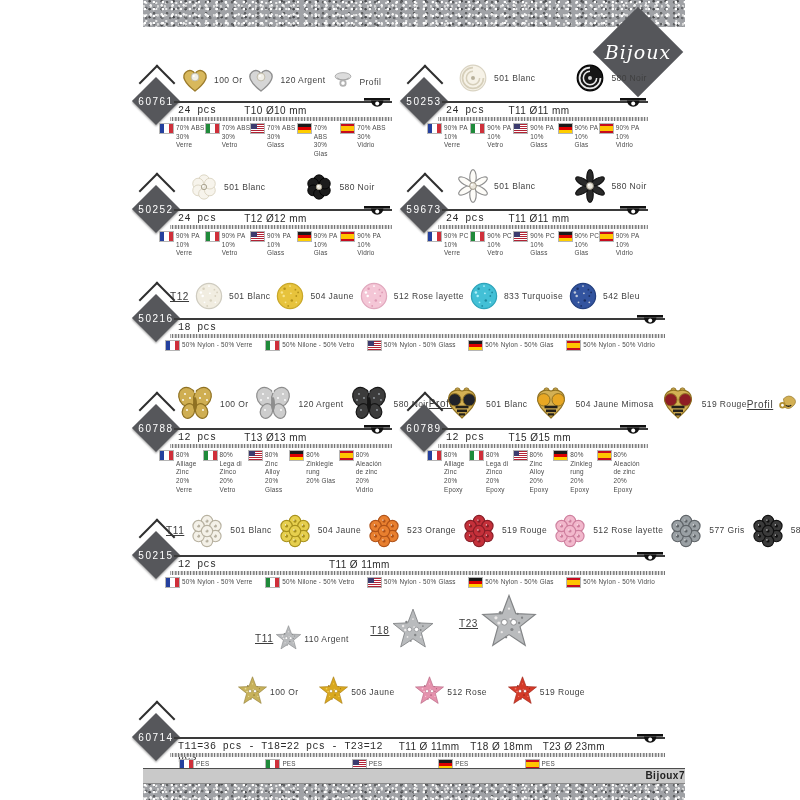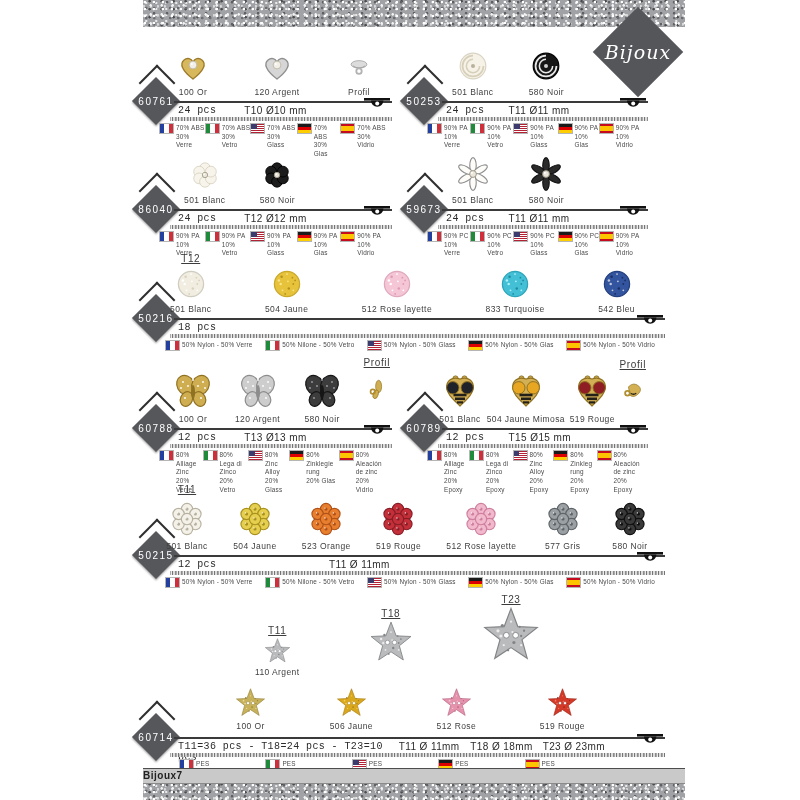--- a/index.html
+++ b/index.html
@@ -20,39 +20,39 @@
   .glitter-top{left:143px;top:0;width:542px;height:27px;}
   .glitter-bottom{left:143px;top:783px;width:542px;height:17px;}
   
   .brand{left:592px;top:6px;width:92px;height:92px;}
   .brand::before{content:"";position:absolute;left:14px;top:14px;width:64px;height:64px;
     background:#55565a;transform:rotate(45deg);}
   .brand span{position:absolute;inset:0;display:flex;align-items:center;justify-content:center;
     color:#fff;font-family:"DejaVu Serif",serif;font-style:italic;font-size:19px;letter-spacing:1px;}
   
   .footer-bar{left:143px;top:768px;width:542px;height:14px;background:#c9c9c9;
-    border-top:1px solid #4d4d4d;border-bottom:1px solid #8a8a8a;text-align:left;
+    border-top:1px solid #4d4d4d;border-bottom:1px solid #8a8a8a;text-align:right;
     font-size:10px;font-weight:bold;color:#222;line-height:13px;letter-spacing:.5px;}
   
   .sec{position:absolute;}
   .diamond{position:absolute;width:46px;height:46px;left:-7px;top:calc(var(--ry) - 23px);}
   .diamond::after{content:"";position:absolute;inset:6px;background:#56575b;transform:rotate(45deg);
     box-shadow:1px 1px 2px rgba(0,0,0,.35);}
   .diamond::before{content:"";position:absolute;left:11px;top:-8px;width:24px;height:24px;
     border-top:2px solid #2e2e2e;border-left:2px solid #2e2e2e;transform:rotate(45deg);}
   .diamond span{position:absolute;inset:0;z-index:2;display:flex;align-items:center;justify-content:center;
     color:#fff;font-size:10px;letter-spacing:1.5px;font-weight:400;}
   .products{position:absolute;left:0;right:0;top:0;height:calc(var(--ry) - 4px);
     display:flex;align-items:flex-end;justify-content:space-between;}
   .half .products{padding:0 18px 2px 36px;}
   .products.two{justify-content:flex-start;gap:34px;padding:0 0 2px 44px;}
   .products.four{padding:0 2px 2px 30px;}
   .full .products{padding:0 30px 2px 30px;}
   .sec7 .products{padding:0 14px 2px 26px;}
-  .product{display:flex;flex-direction:column;align-items:center;gap:2px;}
+  .product{display:flex;flex-direction:row;align-items:center;gap:2px;}
   .ptag{font-size:10px;color:#3c3c3c;letter-spacing:.6px;min-height:10px;text-decoration:underline;}
   .plabel{font-size:8.5px;color:#3f3f3f;letter-spacing:.4px;white-space:nowrap;min-height:10px;}
   .art{display:flex;align-items:flex-end;justify-content:center;}
   .rule{position:absolute;top:var(--ry);left:34px;right:0;height:2px;background:#3a3a3a;}
   .end-icon{position:absolute;right:2px;top:-4px;}
   .meta{position:absolute;top:calc(var(--ry) + 4px);left:38px;right:0;display:flex;
     font-size:10px;color:#2b2b2b;letter-spacing:.4px;}
   .meta span:first-child{flex:0 0 31%;font-family:Liberation Mono, monospace;}
   .meta span{flex:1;}
   .bottom .meta span:first-child{flex:0 0 215px;}
@@ -233,21 +233,21 @@
         </div>
         <div class="mat">
           <span class="flag es"></span>
           <span class="mtext">90% PA
 10% Vidrio</span>
         </div>
       </div>
     </div>
   <div class="sec half" style="left:140px;top:148px;width:252px;--ry:61px">
       <div class="diamond">
-        <span>86040</span>
+        <span>50252</span>
       </div>
       <div class="products two">
         <div class="product">
           <span class="ptag"></span>
           <div class="art">
             <svg width="36" height="36" viewBox="0 0 40 40" xmlns="http://www.w3.org/2000/svg">
               <circle cx="20" cy="12.5" r="6" fill="#f7f4ec" stroke="#d9d2c0" stroke-width="1"></circle>
               <circle cx="13.5" cy="16.25" r="6" fill="#f7f4ec" stroke="#d9d2c0" stroke-width="1"></circle>
               <circle cx="13.5" cy="23.75" r="6" fill="#f7f4ec" stroke="#d9d2c0" stroke-width="1"></circle>
               <circle cx="20" cy="27.5" r="6" fill="#f7f4ec" stroke="#d9d2c0" stroke-width="1"></circle>
@@ -1193,21 +1193,21 @@
         </div>
       </div>
       <div class="rule">
         <svg class="end-icon" width="26" height="12" viewBox="0 0 26 12" xmlns="http://www.w3.org/2000/svg">
           <rect x="0" y="1" width="26" height="2.6" fill="#111"></rect>
           <path d="M7 3.6 a6.2 6.2 0 0 0 12.4 0 Z" fill="#111"></path>
           <circle cx="13.2" cy="6.6" r="2" fill="#fff"></circle>
         </svg>
       </div>
       <div class="meta">
-        <span>T11=36 pcs  -  T18=24 pcs  -  T23=10 pcs</span>
+        <span>T11=36 pcs  -  T18=22 pcs  -  T23=12 pcs</span>
         <span>T11 Ø 11mm</span>
         <span>T18 Ø 18mm</span>
         <span>T23 Ø 23mm</span>
       </div>
       <div class="hatch"></div>
       <div class="materials">
         <div class="mat">
           <span class="flag fr"></span>
           <span class="mtext">PES</span>
         </div>

